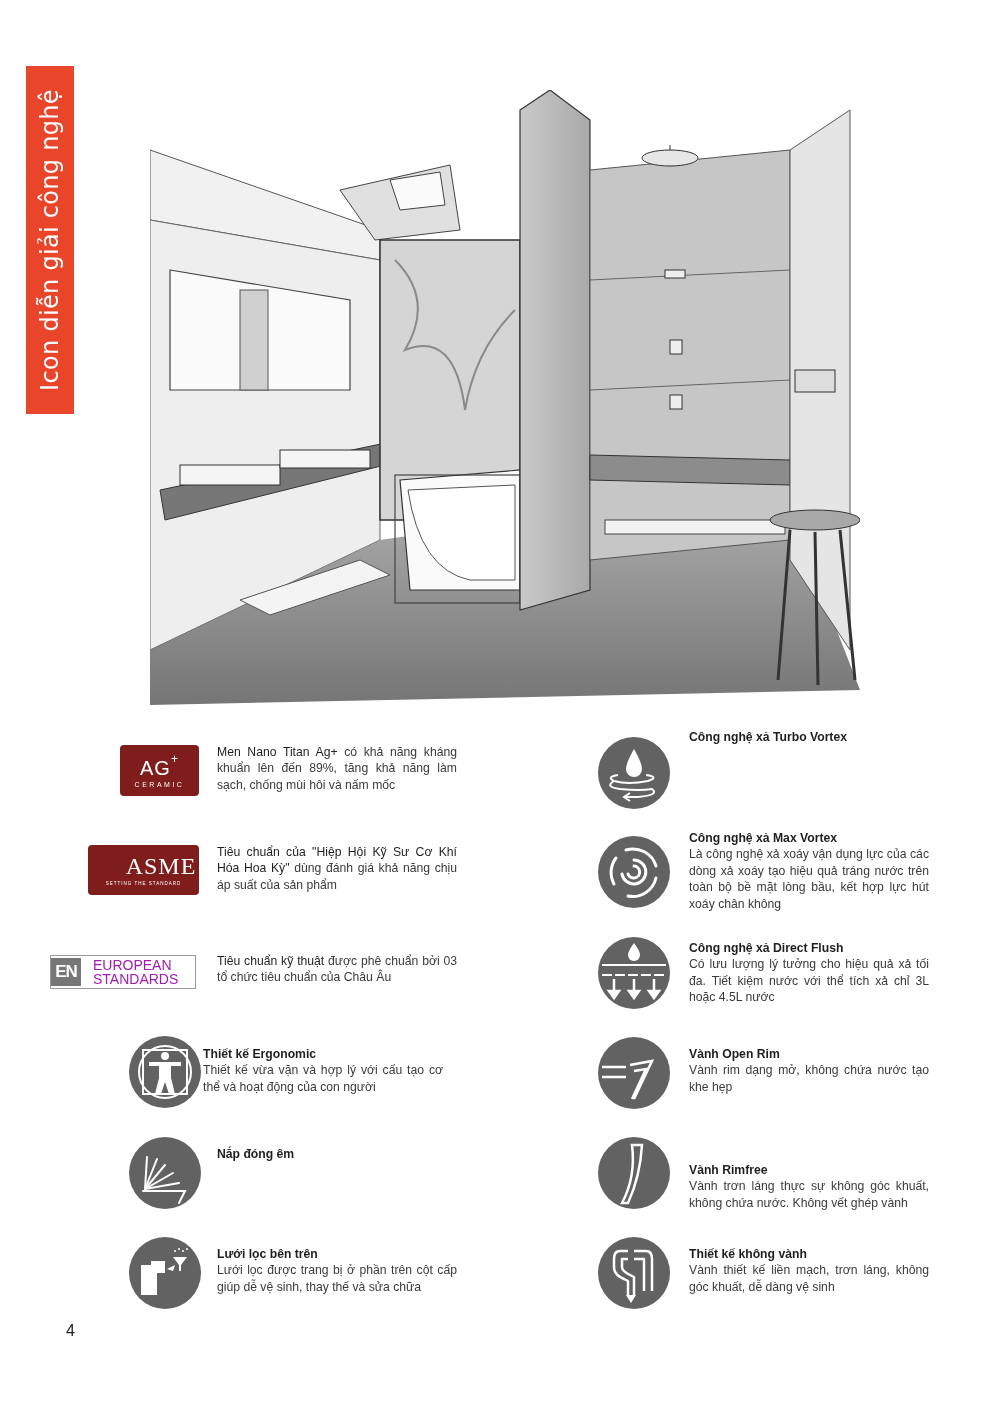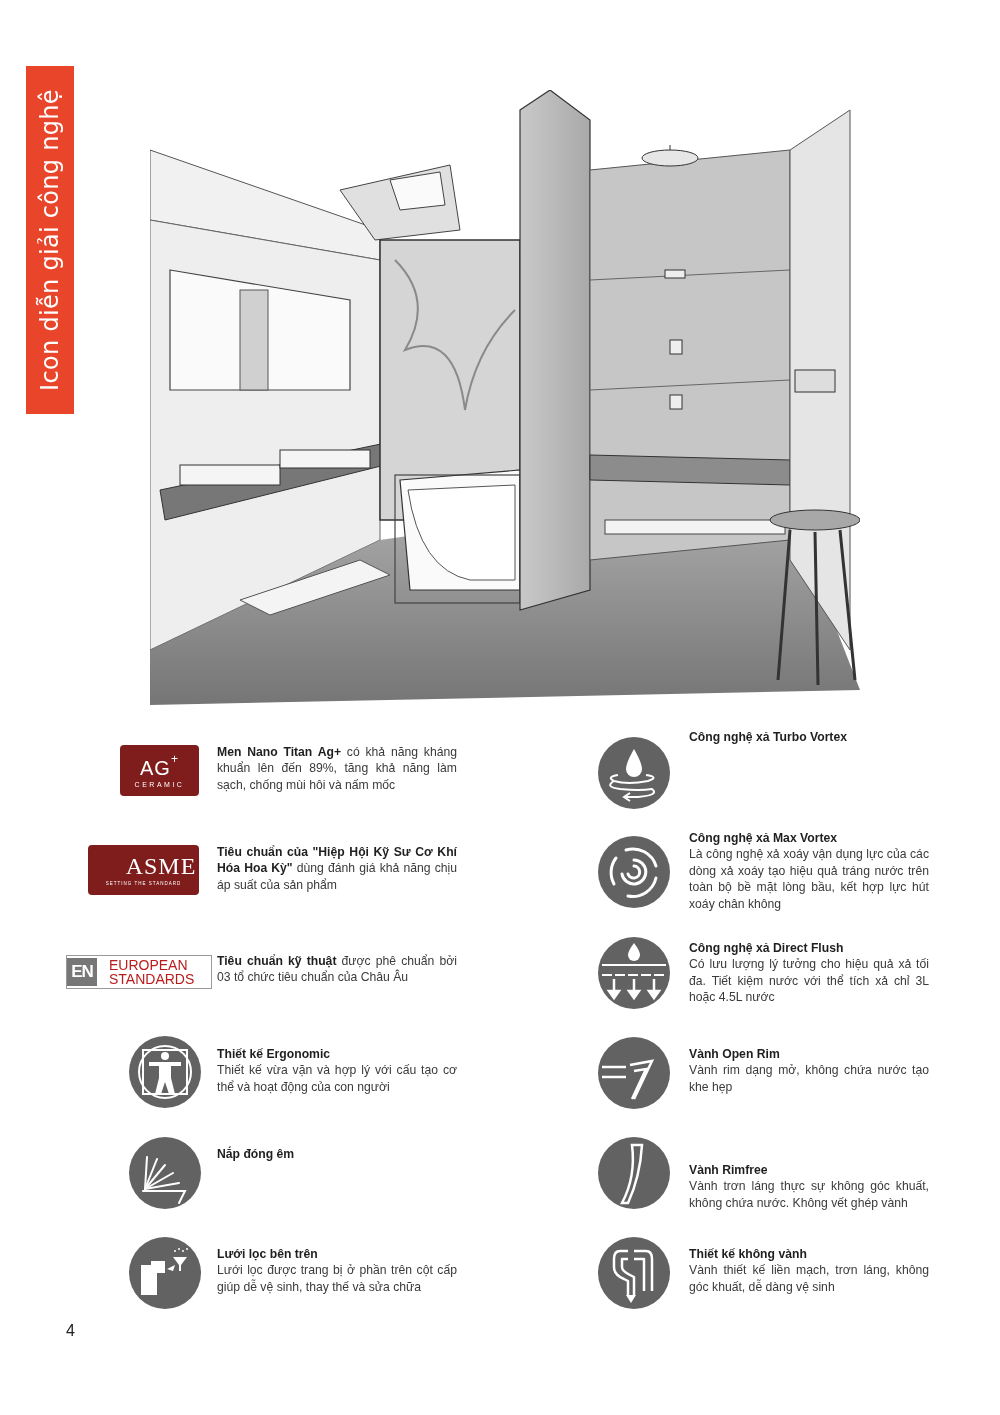--- a/index.html
+++ b/index.html
@@ -14,21 +14,21 @@
     display: block; transform: rotate(-90deg); white-space: nowrap;
     color: #ffffff; font-size: 24px; letter-spacing: 0.3px; font-family: "DejaVu Sans", sans-serif; font-weight: normal;
   }
 
   .illustration {
     position: absolute; left: 150px; top: 90px; width: 710px; height: 615px;
   }
 
   .feature { position: absolute; display: flex; align-items: flex-start; }
   .feature .text { font-size: 12.2px; line-height: 16.4px; color: #3a3a3a; text-align: justify; }
-  .feature .text b { color: #1f1f1f; font-weight: bold; }
+  .feature .text b { color: #1f1f1f; font-weight: normal; }
   .feature .title { font-weight: bold; color: #1f1f1f; display: block; }
 
   .circle-icon {
     position: absolute; width: 72px; height: 72px; border-radius: 50%;
     background: #626262; display: flex; align-items: center; justify-content: center;
   }
   .circle-icon svg { width: 72px; height: 72px; }
 
   .badge {
     position: absolute; background: #7f1d1d; border-radius: 4px;
@@ -122,42 +122,42 @@
 </div>
 
 <div class="badge" style="left:88px; top:845px; width:111px; height:50px;">
   <div style="font-family:'Liberation Serif', serif; font-size:24px; letter-spacing:1px; line-height:24px;margin-left:35px;">ASME</div>
   <div style="font-size:4.5px; letter-spacing:1px; margin-top:3px;">SETTING THE STANDARD</div>
 </div>
 <div class="feature" style="left:217px; top:844px; width:240px;">
   <div class="text"><b>Tiêu chuẩn của "Hiệp Hội Kỹ Sư Cơ Khí Hóa Hoa Kỳ"</b><span> dùng đánh giá khả năng chịu áp suất của sản phẩm</span></div>
 </div>
 
-<div style="position:absolute; left:50px; top:955px; width:146px; height:34px; border:1px solid #999; display:flex; align-items:center; padding:0;margin-left:16px;">
+<div style="position:absolute; left:50px; top:955px; width:146px; height:34px; border:1px solid #999; display:flex; align-items:center; padding:0;">
   <div style="width:30px; height:28px; background:#777; color:#fff; font-weight:bold; font-size:17px; display:flex; align-items:center; justify-content:center; letter-spacing:-1px;">
     <span>EN</span>
   </div>
-  <div style="margin-left:12px; color:#b91c1c; font-size:14px; line-height:14px;">
+  <div style="margin-left:12px; color:#a21caf; font-size:14px; line-height:14px;">
     <div>EUROPEAN</div>
     <div>STANDARDS</div>
   </div>
 </div>
 <div class="feature" style="left:217px; top:953px; width:240px;">
   <div class="text"><b>Tiêu chuẩn kỹ thuật</b><span> được phê chuẩn bởi 03 tổ chức tiêu chuẩn của Châu Âu</span></div>
 </div>
 
 <div class="circle-icon" style="left:129px; top:1036px;">
   <svg viewBox="0 0 72 72">
     <circle cx="36" cy="36" r="26" fill="none" stroke="#fff" stroke-width="2"></circle>
     <rect x="14" y="14" width="44" height="44" fill="none" stroke="#fff" stroke-width="2"></rect>
     <circle cx="36" cy="20" r="4" fill="#fff"></circle>
     <path d="M20,26 L52,26 L52,30 L42,30 L42,42 L46,58 L40,58 L36,46 L32,58 L26,58 L30,42 L30,30 L20,30 Z" fill="#fff"></path>
   </svg>
 </div>
-<div class="feature" style="left:217px; top:1046px; width:240px;">
+<div class="feature" style="left:203px; top:1046px; width:240px;">
   <div class="text">
     <span class="title">Thiết kế Ergonomic</span>
     <span>Thiết kế vừa vặn và hợp lý với cấu tạo cơ thể và hoạt động của con người</span>
   </div>
 </div>
 
 <div class="circle-icon" style="left:129px; top:1137px;">
   <svg viewBox="0 0 72 72">
     <g stroke="#fff" stroke-width="2" fill="none" stroke-linecap="round">
       <line x1="16" y1="52" x2="18" y2="20"></line>

